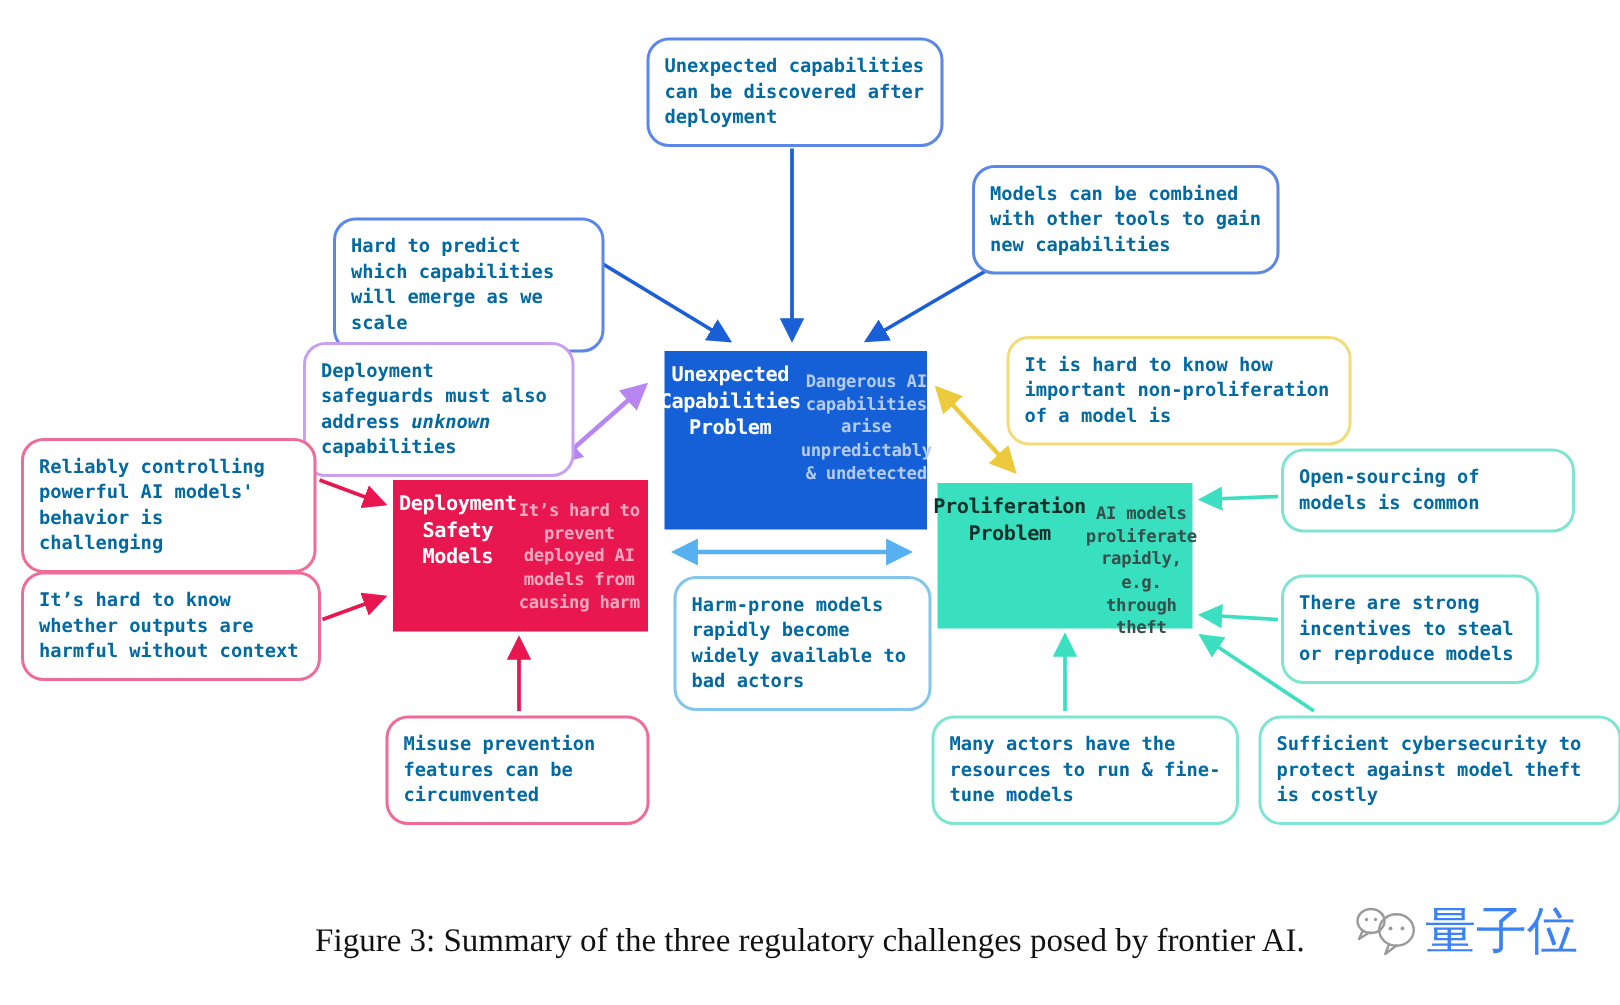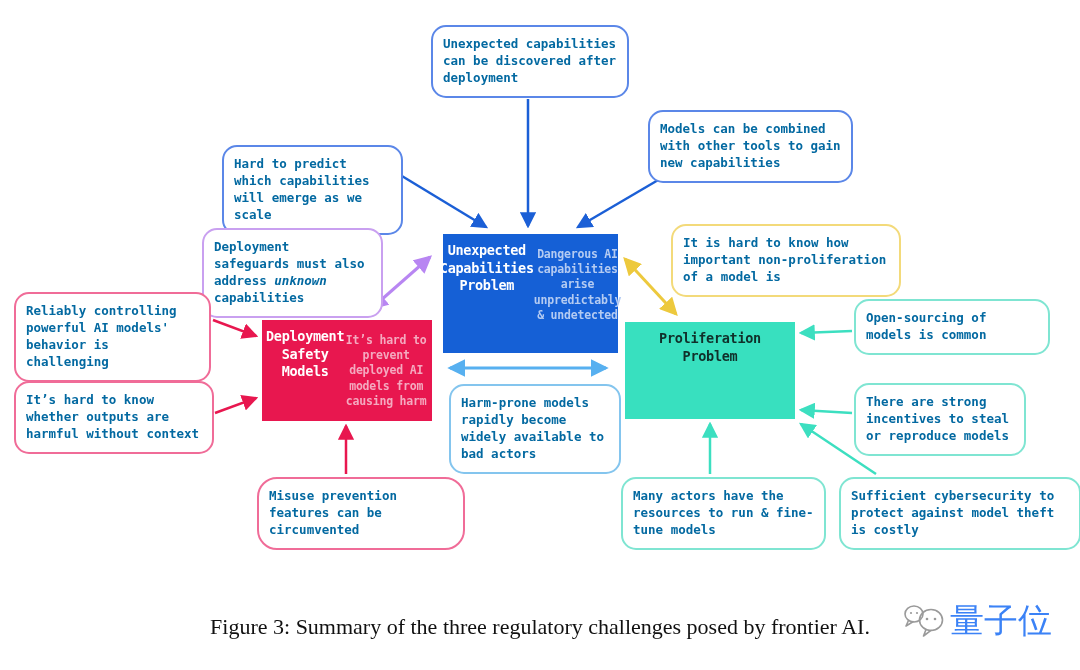--- a/index.html
+++ b/index.html
@@ -81,41 +81,42 @@
   <div class="node node-blue" style="left:443px;top:234px;width:175px;height:119px;">
     <div class="title">Unexpected Capabilities Problem</div>
     <div class="subtitle">Dangerous AI capabilities arise unpredictably &amp; undetected</div>
   </div>
   <div class="node node-red" style="left:262px;top:320px;width:170px;height:101px;">
     <div class="title">Deployment Safety Models</div>
     <div class="subtitle">It’s hard to prevent deployed AI models from causing harm</div>
   </div>
   <div class="node node-teal" style="left:625px;top:322px;width:170px;height:97px;text-align:center;">
     <div class="title">Proliferation Problem</div>
+    <div class="subtitle">AI models proliferate rapidly, e.g. through theft</div>
   </div>
 
   <div class="callout b-blue" style="left:431px;top:25px;width:198px;">
     <span>Unexpected capabilities can be discovered after deployment</span>
   </div>
   <div class="callout b-blue" style="left:222px;top:112px;width:181px;margin-top:33px;">
     <span>Hard to predict which capabilities will emerge as we scale</span>
   </div>
   <div class="callout b-blue" style="left:648px;top:110px;width:205px;">
     <span>Models can be combined with other tools to gain new capabilities</span>
   </div>
   <div class="callout b-purple" style="left:202px;top:228px;width:181px;">
     <span>Deployment safeguards must also address </span><span class="em">unknown</span><span> capabilities</span>
   </div>
   <div class="callout b-pink" style="left:14px;top:292px;width:197px;">
     <span>Reliably controlling powerful AI models' behavior is challenging</span>
   </div>
   <div class="callout b-pink" style="left:14px;top:381px;width:200px;">
     <span>It’s hard to know whether outputs are harmful without context</span>
   </div>
-  <div class="callout b-pink" style="left:257px;top:477px;width:208px;border-radius:20px;">
+  <div class="callout b-pink" style="left:257px;top:477px;width:176px;">
     <span>Misuse prevention features can be circumvented</span>
   </div>
   <div class="callout b-lblue" style="left:449px;top:384px;width:172px;">
     <span>Harm-prone models rapidly become widely available to bad actors</span>
   </div>
   <div class="callout b-yellow" style="left:671px;top:224px;width:230px;">
     <span>It is hard to know how important non-proliferation of a model is</span>
   </div>
   <div class="callout b-teal" style="left:854px;top:299px;width:196px;">
     <span>Open-sourcing of models is common</span>

